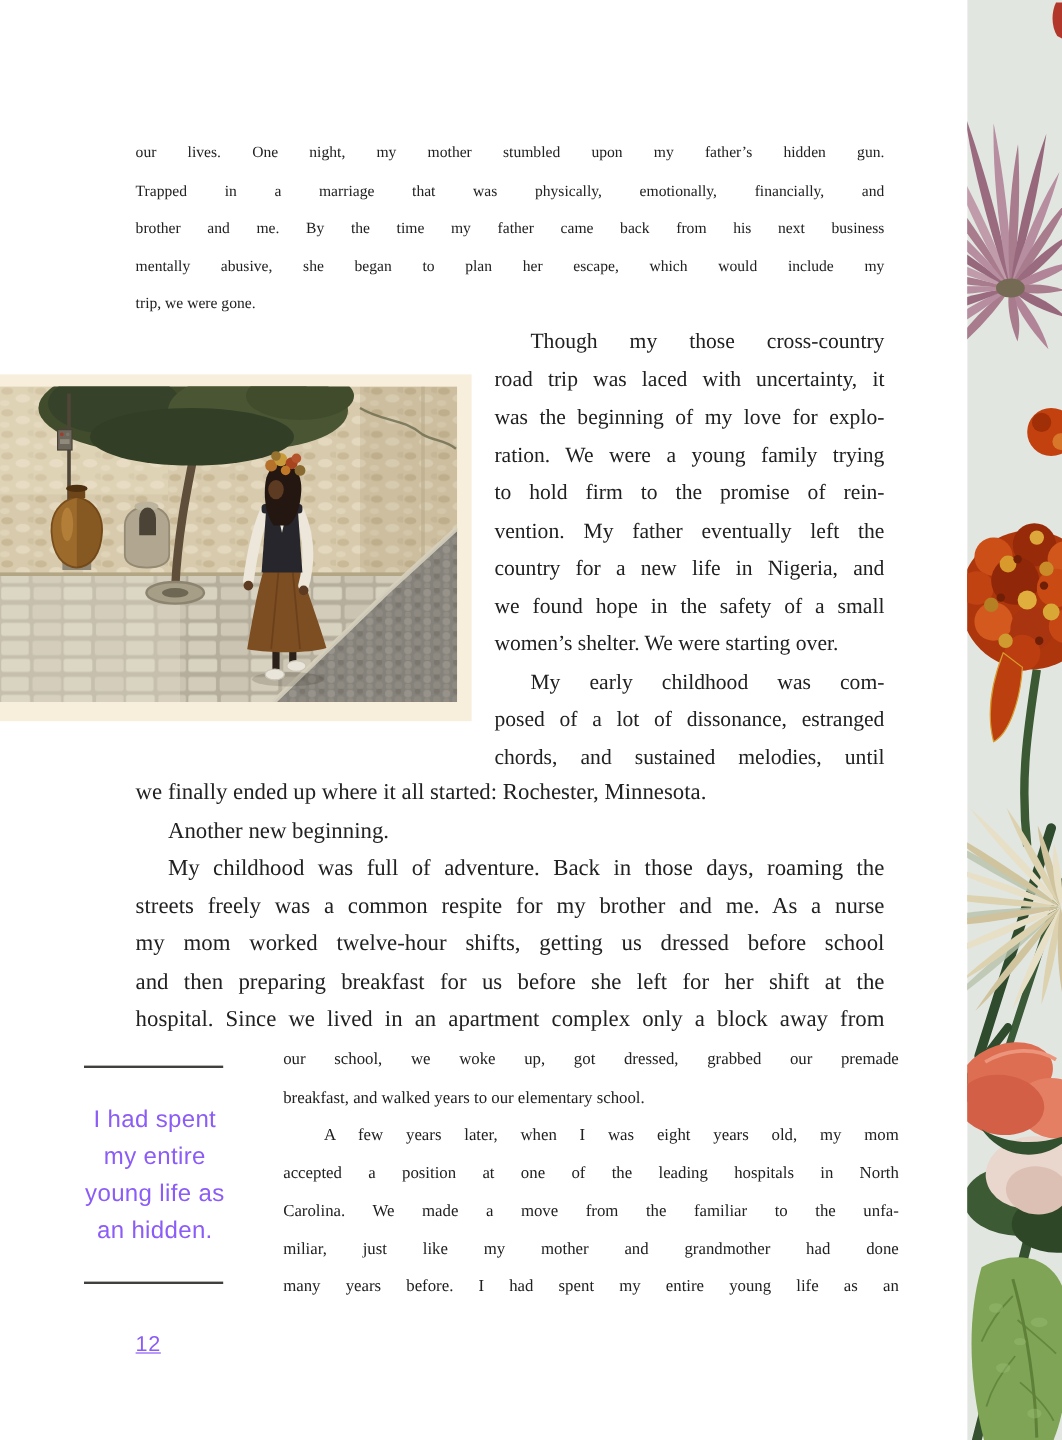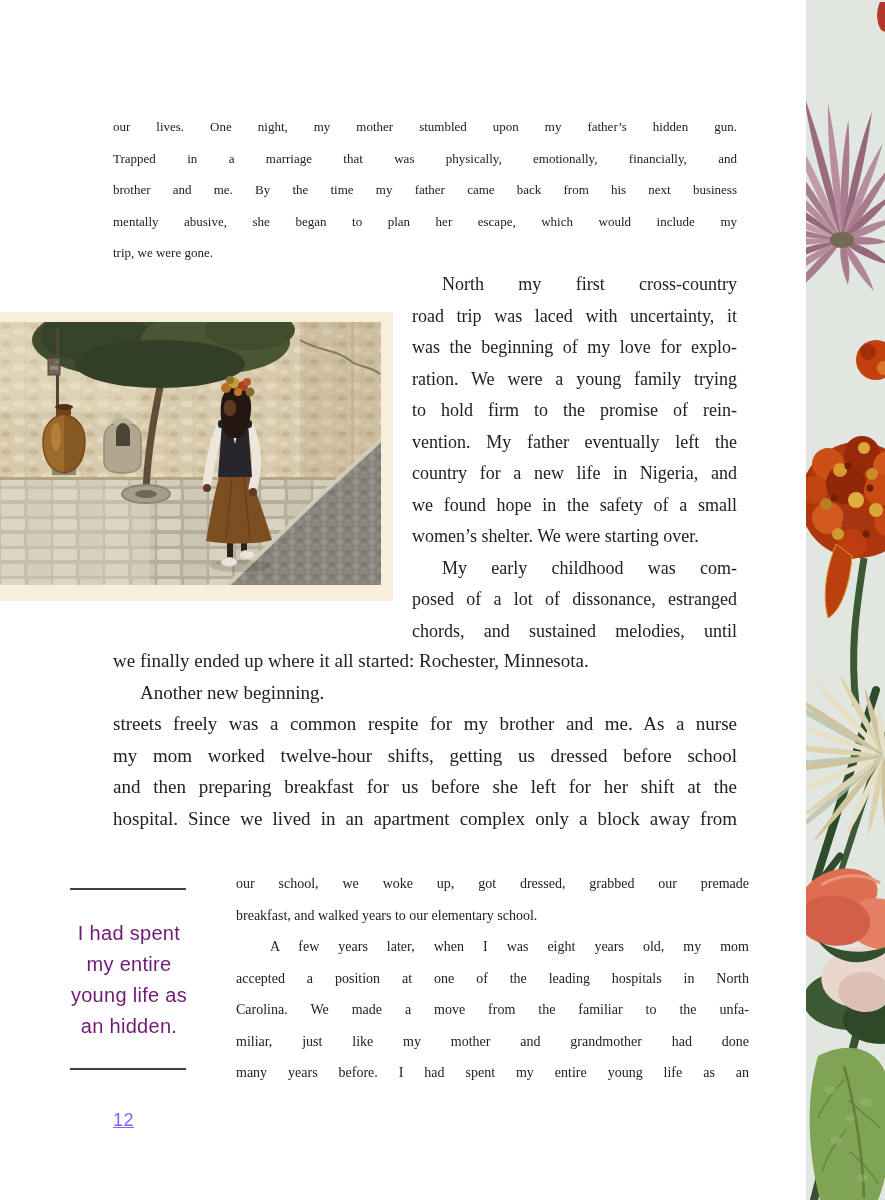--- a/index.html
+++ b/index.html
@@ -160,45 +160,46 @@
           <circle cx="250" cy="70" r="4.5" fill="#8a6a30"></circle>
           <circle cx="238" cy="70" r="4" fill="#c07828"></circle>
           <circle cx="230" cy="58" r="4" fill="#96722e"></circle>
           <circle cx="247" cy="60" r="4" fill="#b5542a"></circle>
         </g>
       </g>
     </svg>
   </figure>
 
   <div id="block-b" class="text-block">
-      <div class="tl ind">North my first cross-country</div>
+      <div class="tl ind">Though my those cross-country</div>
       <div class="tl">road trip was laced with uncertainty, it</div>
       <div class="tl">was the beginning of my love for explo-</div>
       <div class="tl">ration. We were a young family trying</div>
       <div class="tl">to hold firm to the promise of rein-</div>
       <div class="tl">vention. My father eventually left the</div>
       <div class="tl">country for a new life in Nigeria, and</div>
       <div class="tl">we found hope in the safety of a small</div>
       <div class="tl last">women’s shelter. We were starting over.</div>
       <div class="tl ind">My early childhood was com-</div>
       <div class="tl">posed of a lot of dissonance, estranged</div>
       <div class="tl">chords, and sustained melodies, until</div>
     </div>
   <div id="block-c" class="text-block">
       <div class="tl last">we finally ended up where it all started: Rochester, Minnesota.</div>
       <div class="tl last ind">Another new beginning.</div>
+      <div class="tl ind">My childhood was full of adventure. Back in those days, roaming the</div>
       <div class="tl">streets freely was a common respite for my brother and me. As a nurse</div>
       <div class="tl">my mom worked twelve-hour shifts, getting us dressed before school</div>
       <div class="tl">and then preparing breakfast for us before she left for her shift at the</div>
       <div class="tl">hospital. Since we lived in an apartment complex only a block away from</div>
     </div>
 
   <aside id="pull-quote">
     <div class="rule"></div>
-    <div id="q-lines" style="color: #701a75;">
+    <div id="q-lines" style="color: #8b5cf6;">
         <div class="ql">I had spent</div>
         <div class="ql">my entire</div>
         <div class="ql">young life as</div>
         <div class="ql">an hidden.</div>
       </div>
     <div class="rule"></div>
   </aside>
 
   <div id="block-d" class="text-block">
       <div class="tl">our school, we woke up, got dressed, grabbed our premade</div>

